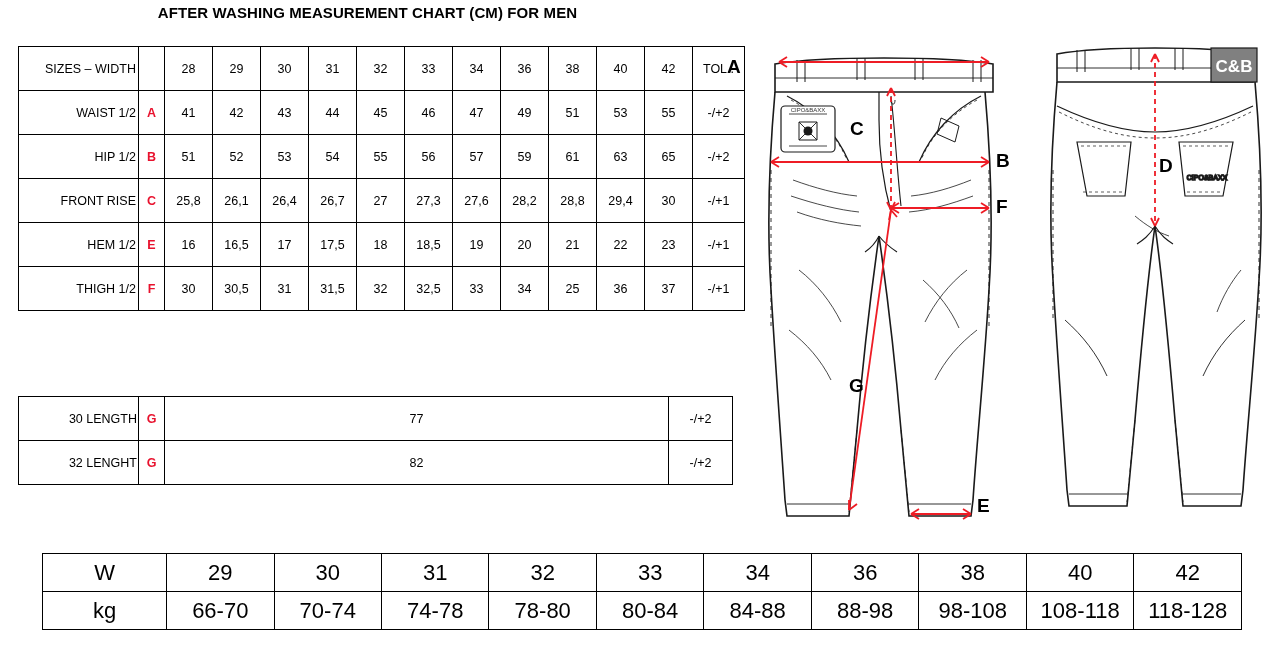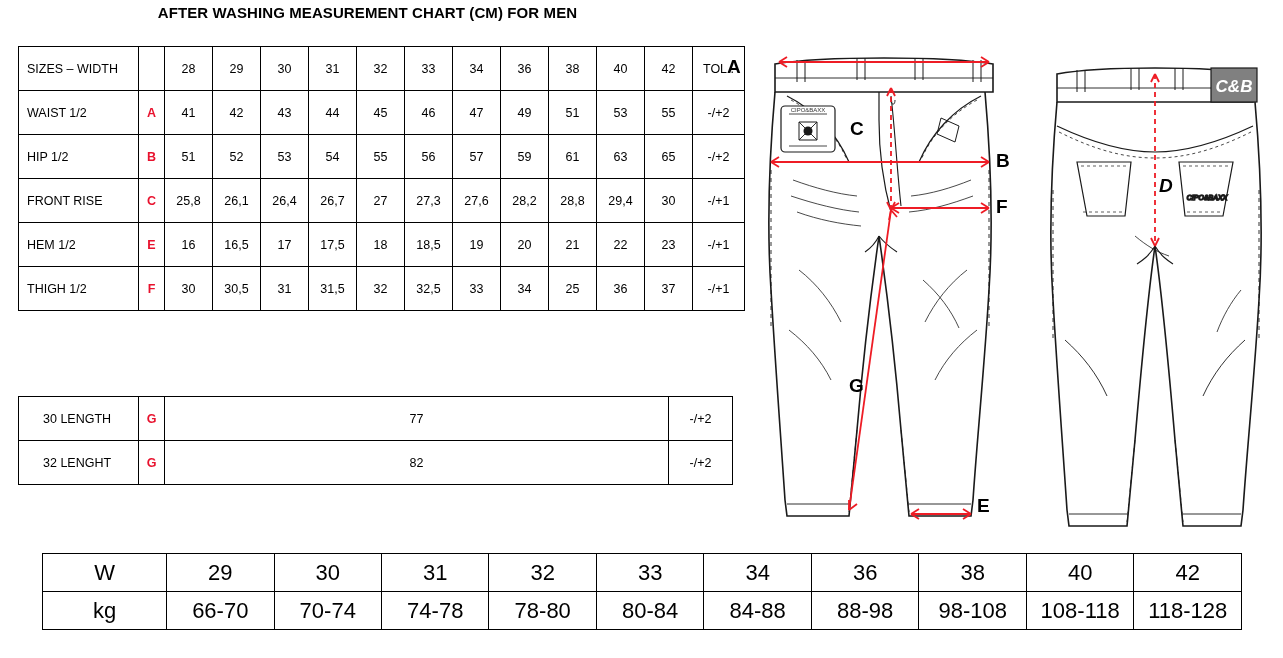--- a/index.html
+++ b/index.html
@@ -35,21 +35,21 @@
   }
   .main-table td {
     border: 1px solid #000;
     height: 44px;
     font-size: 12.5px;
     text-align: center;
     vertical-align: middle;
     padding: 0 2px;
   }
   .main-table td.label {
-    text-align: left;
+    text-align: right;
     padding-left: 8px;
     font-size: 12.5px;
   }
   .main-table td.code {
     color: #e8112d;
     font-weight: bold;
     font-size: 12.5px;
   }
   .main-table td.tol { font-size: 12.5px; }
 
@@ -60,21 +60,21 @@
     width: 714px;
     table-layout: fixed;
   }
   .length-table td {
     border: 1px solid #000;
     height: 44px;
     font-size: 12.5px;
     text-align: center;
     vertical-align: middle;
   }
-  .length-table td.label { text-align: left; padding-left: 24px; }
+  .length-table td.label { text-align: right; padding-left: 16px; }
   .length-table td.code { color: #e8112d; font-weight: bold; }
 
   
   .weight-table {
     position: absolute;
     left: 42px; top: 553px;
     width: 1200px;
     table-layout: fixed;
   }
   .weight-table td {
@@ -82,21 +82,21 @@
     height: 38px;
     font-size: 22px;
     text-align: center;
     vertical-align: middle;
     font-weight: normal;
   }
 
   
   .illus { position: absolute; }
   .illus-front { left: 745px; top: 30px; }
-  .illus-back  { left: 1035px; top: 40px; font-style: italic; }
+  .illus-back  { left: 1035px; top: 20px; }
 
   .mark {
     position: absolute;
     font-size: 19px;
     font-weight: bold;
     color: #000;
   }
 </style>
 </head>
 <body>

